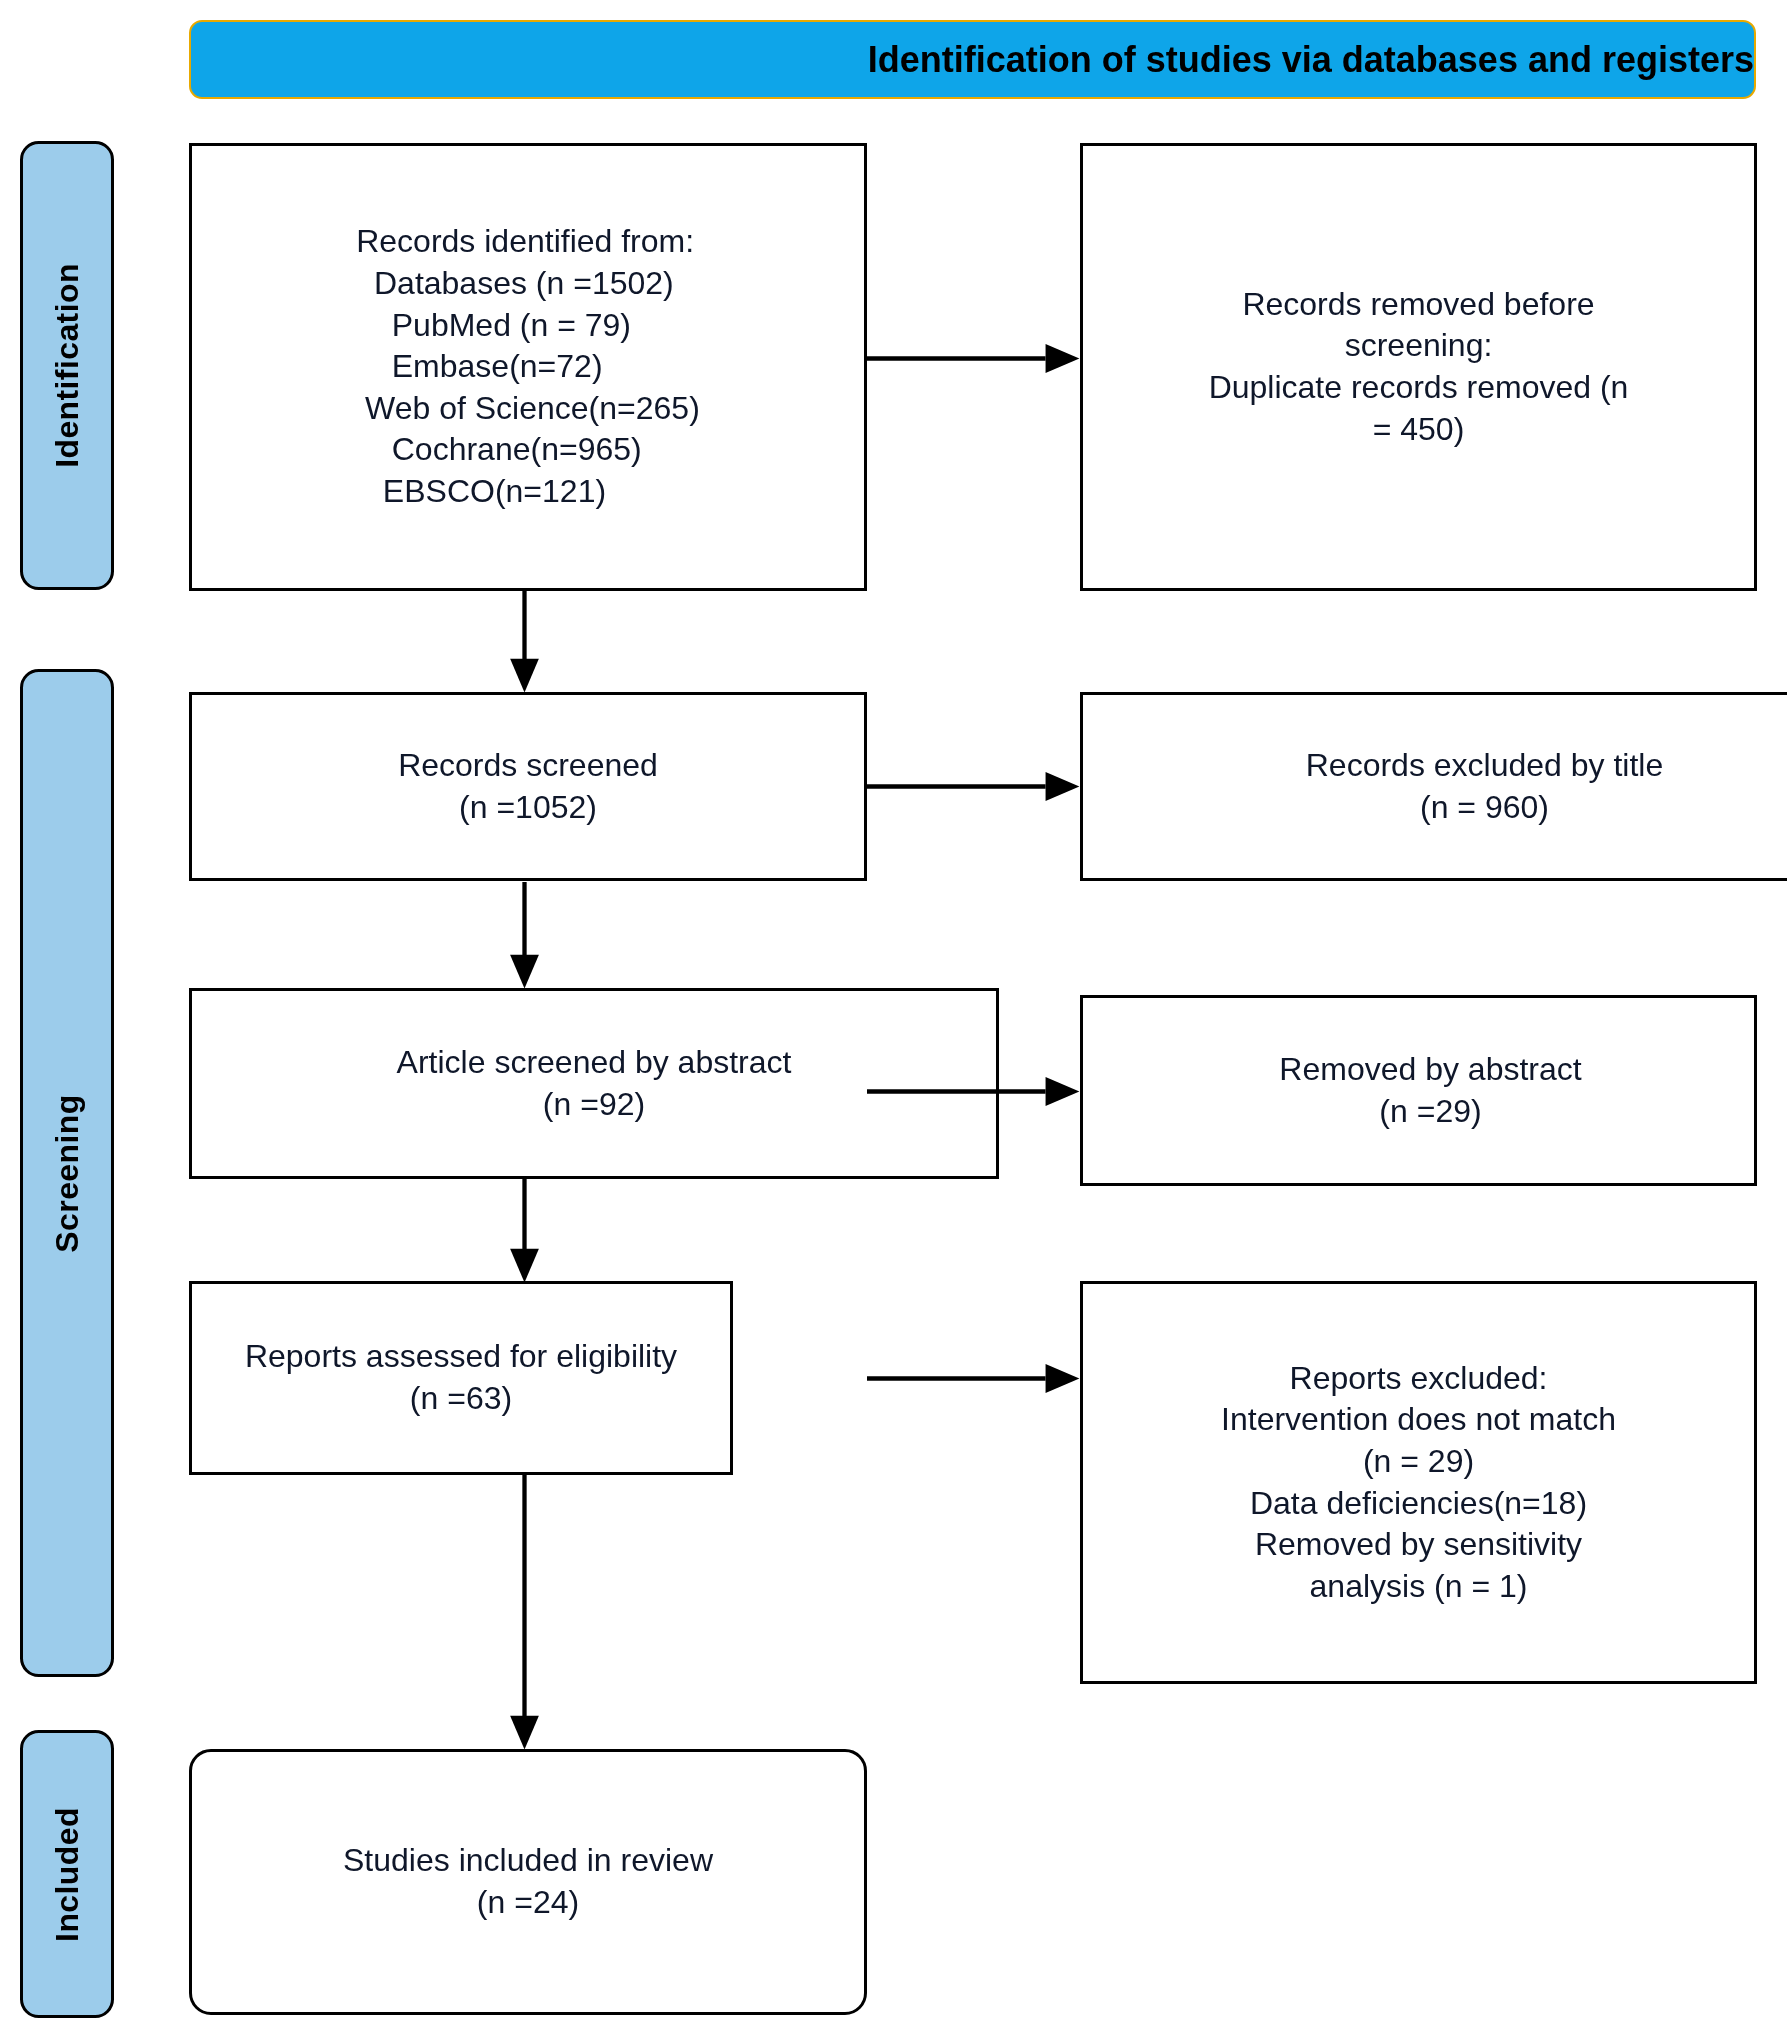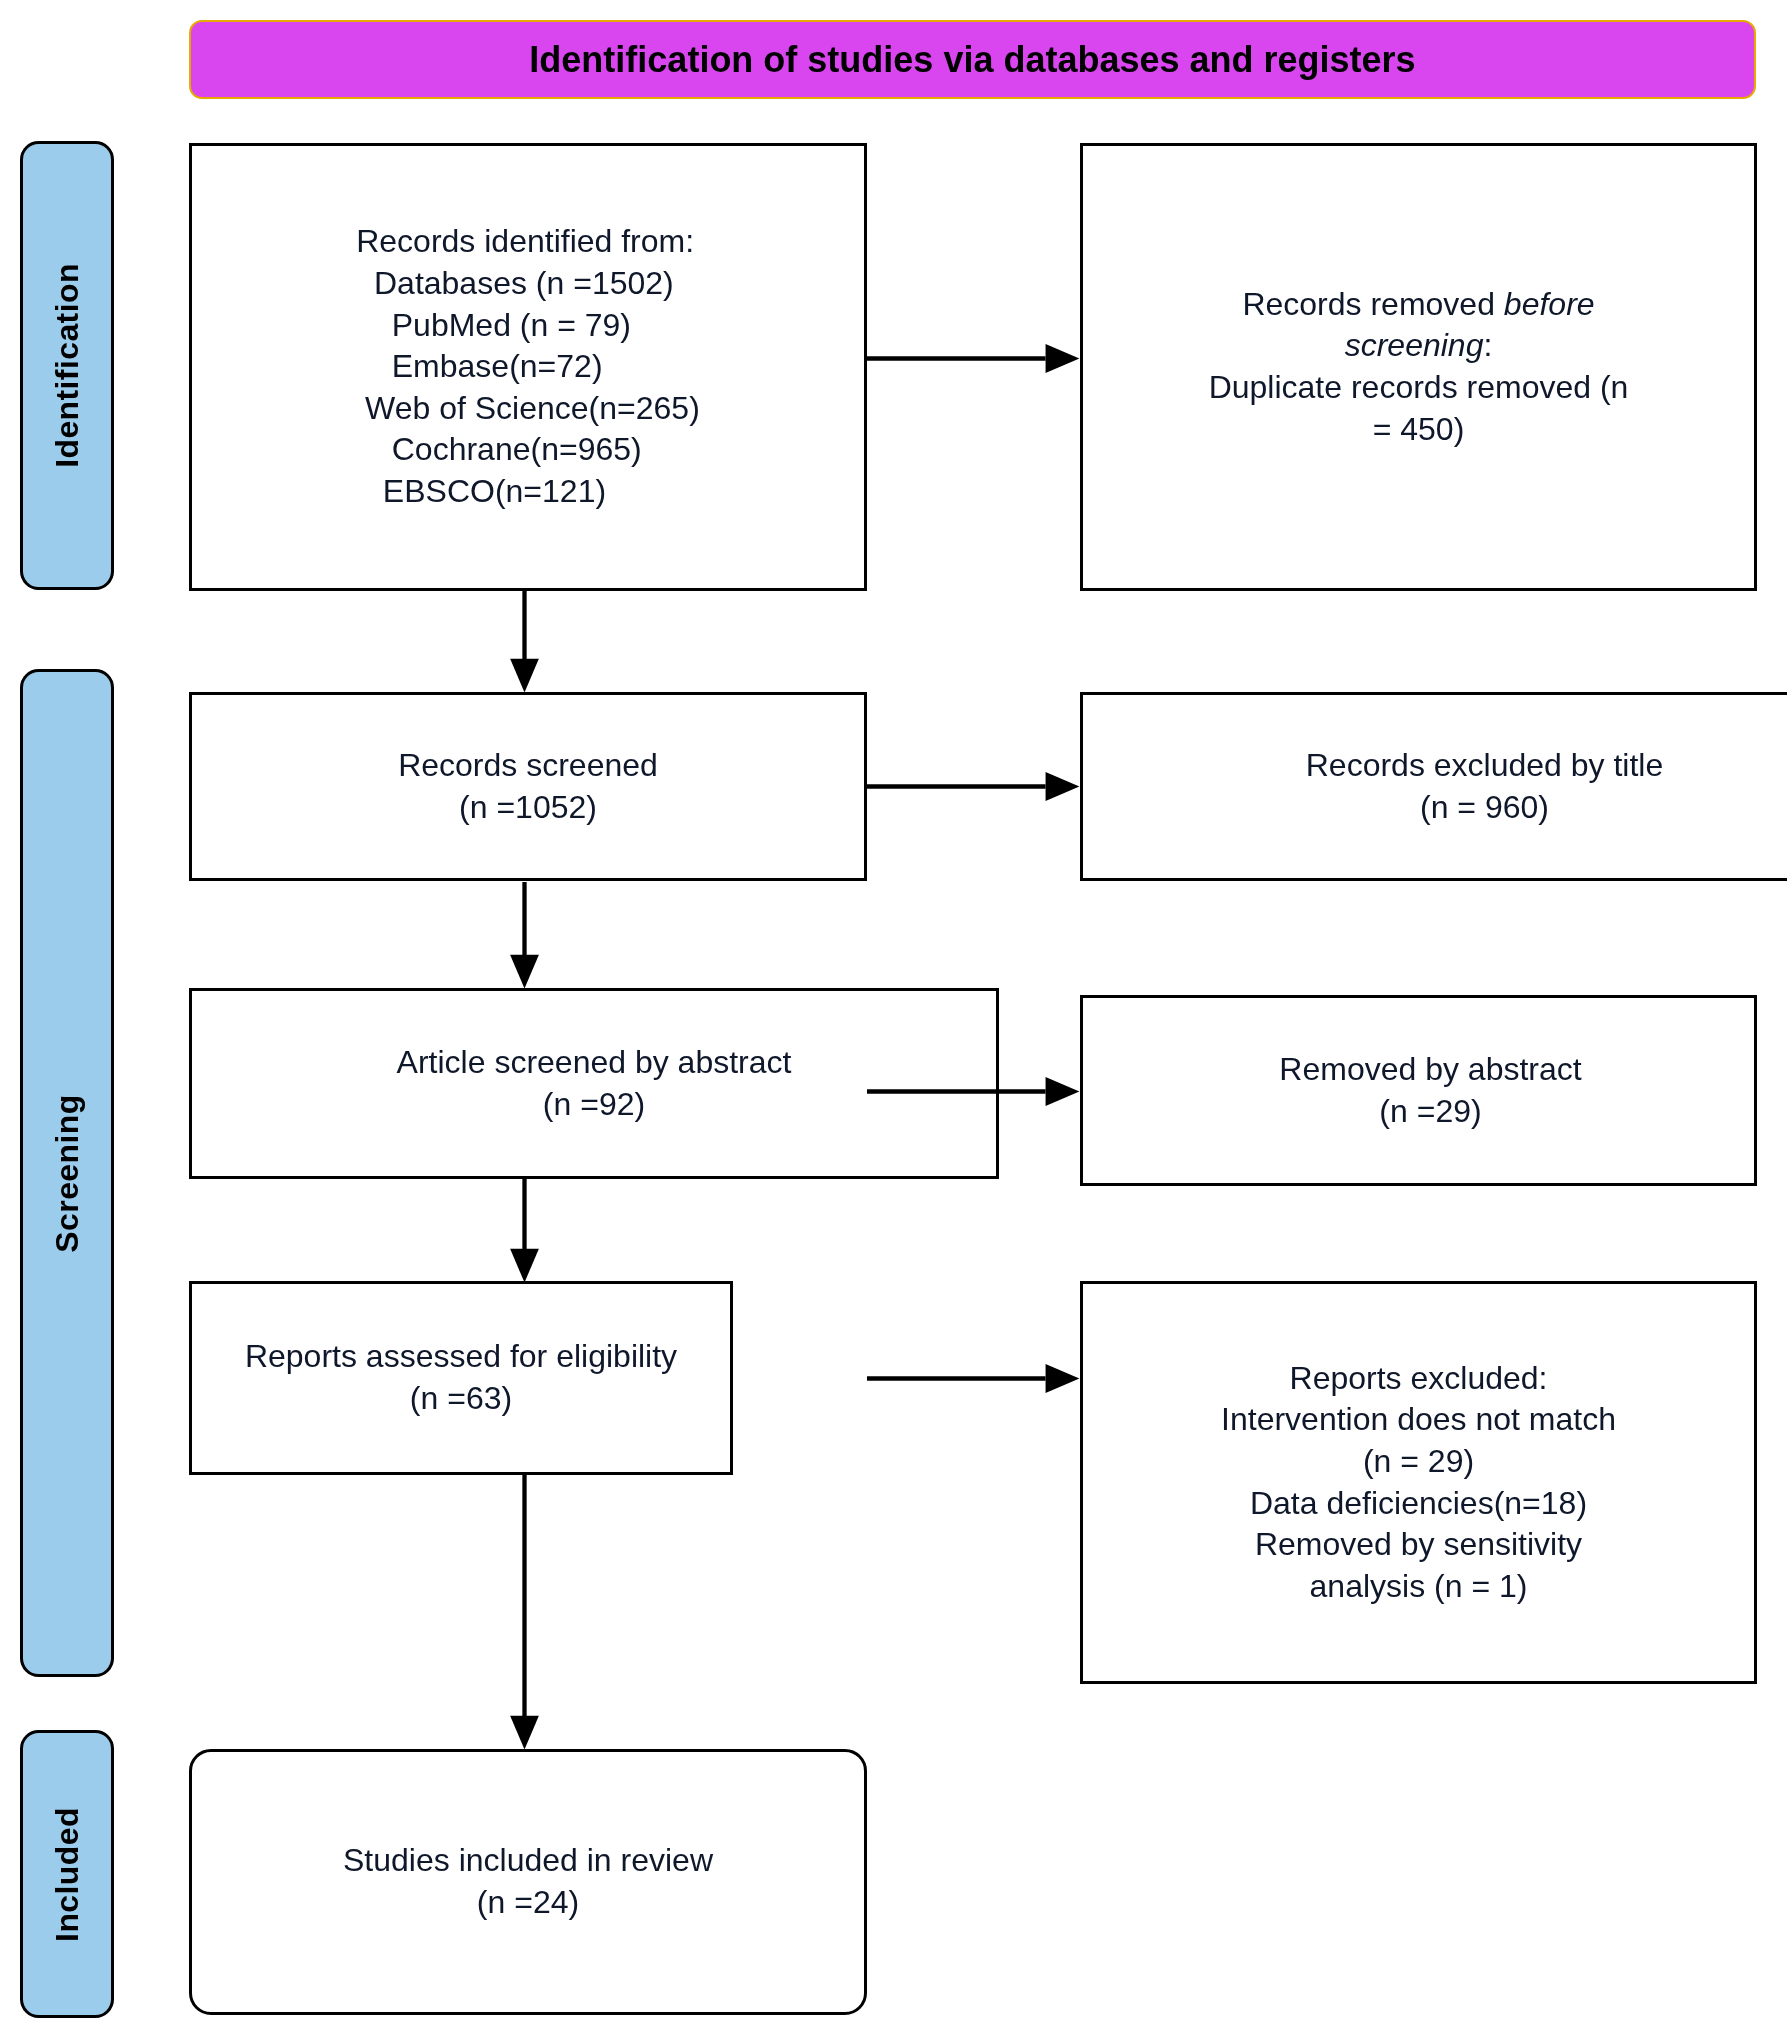--- a/index.html
+++ b/index.html
@@ -19,27 +19,27 @@
     overflow: hidden;
   }
 
   
   .header-banner {
     position: absolute;
     left: 189px;
     top: 20px;
     width: 1567px;
     height: 79px;
-    background: #d946ef;
+    background: #0ea5e9;
     border: 2.9px solid #E8A900;
     border-radius: 13px;
     box-sizing: border-box;
     display: flex;
     align-items: center;
-    justify-content: center;
+    justify-content: flex-end;
   }
   .header-banner .title {
     font-size: 36px;
     font-weight: bold;
     color: #000000;
     letter-spacing: 0px;
     text-align: center;
     line-height: 1.1;
   }
 
@@ -81,21 +81,20 @@
     font-size: 32px;
     line-height: 1.30;
     color: #0f172a;
     text-align: center;
     white-space: pre-wrap;
   }
   .flow-box.left-align .box-text {
     text-align: left;
   }
   .flow-box .box-text .ital {
-    font-style: italic;
   }
 
   
   #box-identified      { left: 189px;  top: 143px;  width: 678px;  height: 448px; }
   #box-screened        { left: 189px;  top: 692px;  width: 678px;  height: 189px; }
   #box-abstract        { left: 189px;  top: 988px; width: 810px;  height: 191px; }
   #box-eligibility     { left: 189px;  top: 1281px; width: 544px;  height: 194px; }
   #box-included        { left: 189px;  top: 1749px; width: 678px;  height: 266px; border-radius: 22px; }
 
   

